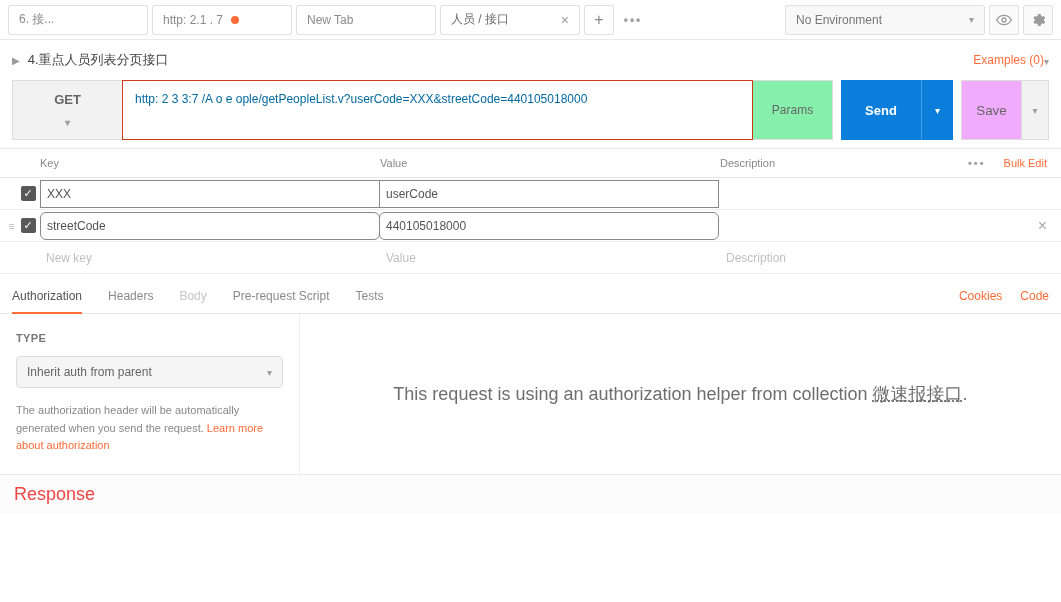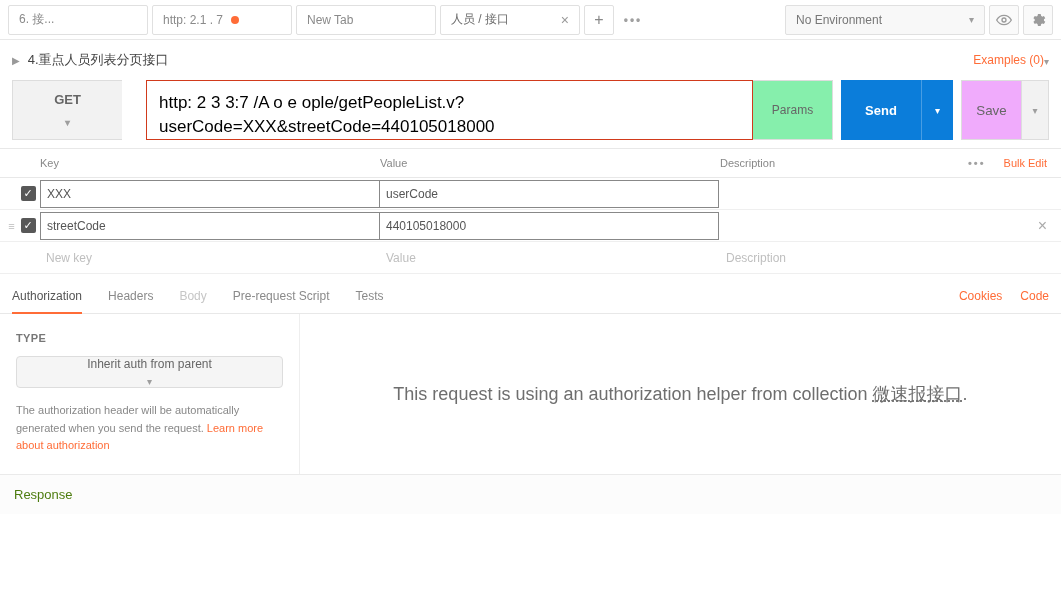--- a/index.html
+++ b/index.html
@@ -20,21 +20,21 @@
   .icon-btn { width: 30px; height: 30px; border: 1px solid #e0e0e0; background: #fafafa; display:flex; align-items:center; justify-content:center; color:#9b9b9b; border-radius:2px; cursor:pointer; }
   .chev { font-size: 10px; color:#9e9e9e; }
 
   .req-title { display:flex; align-items:center; justify-content:space-between; height: 40px; padding: 0 12px; }
   .req-title-left { display:flex; align-items:center; gap:8px; color:#444; font-size:13px; }
   .req-title-left .tri { color:#999; font-size:10px; }
   .examples { color:#ff6c37; font-size:12px; display:flex; align-items:flex-end; cursor:pointer; }
 
   .req-row { display:flex; align-items:stretch; padding: 0 12px; gap:0; height:60px; }
   .method-btn { display:flex; align-items:center; justify-content:center; gap:10px; width:110px; background:#f2f2f2; border:1px solid #ddd; color:#666; font-weight:bold; font-size:13px; cursor:pointer; border-right:none;flex-direction:column; }
-  .url-input { flex:1; border:1px solid #d13a1b; border-right:1px solid #d13a1b; padding:10px 12px; color:#000000; font-size:17px; line-height:1.4; overflow:hidden;margin-left:24px; }
+  .url-input { flex:1; border:1px solid #d13a1b; border-right:1px solid #d13a1b; padding:10px 12px; color:#0369a1; font-size:12px; line-height:1.4; overflow:hidden; }
   .params-btn { width:80px; border:1px solid #ddd; background:#86efac; color:#666; display:flex; align-items:center; justify-content:center; border-left:none; }
   .send-btn { background:#0b7dda; color:#fff; border:none; width:80px; font-weight:bold; font-size:13px; cursor:pointer; }
   .send-caret { background:#0b7dda; color:#fff; width:32px; border:none; border-left:1px solid rgba(255,255,255,0.25); cursor:pointer; display:flex; align-items:center; justify-content:center; }
   .gap8 { width:8px; }
   .save-btn { width:60px; background:#f0abfc; border:1px solid #ddd; color:#666; font-weight:normal; cursor:pointer; border-right:none; }
   .save-caret { width:28px; background:#f2f2f2; border:1px solid #ddd; color:#888; cursor:pointer; display:flex; align-items:center; justify-content:center; }
 
   .params-table { margin-top: 8px; }
   .pt-header { display:flex; align-items:center; height:30px; border-top:1px solid #e8e8e8; border-bottom:1px solid #e8e8e8; color:#888; font-size:11px; padding-left: 40px; }
   .col-key { width: 340px; }
@@ -44,41 +44,41 @@
   .bulk-edit { color:#ff6c37; cursor:pointer; }
   .dots { letter-spacing:2px; font-weight:bold;}
 
   .pt-row { display:flex; align-items:center; height:32px; border-bottom:1px solid #efefef; padding-left:6px; }
   .drag-handle { width:10px; color:#bbb; font-size:11px; letter-spacing:-1px; text-align:center;}
   .checkbox { width:24px; display:flex; align-items:center; justify-content:center; }
   .checkbox .cb { width:15px; height:15px; background:#585858; border-radius:2px; display:flex; align-items:center; justify-content:center; color:#fff; font-size:11px; }
   .cell { padding: 0 6px; color:#555; font-size:12px; }
   .cell input { border:none; outline:none; width:100%; font-size:12px; color:#555; background:transparent; }
   .boxed .col-key, .boxed .col-value { border:1px solid #888; height:28px; display:flex; align-items:center; margin-right:-1px; }
-  .row2 .col-key, .row2 .col-value { border-color:#888; }
+  .row2 .col-key, .row2 .col-value { border-color:#888;border-radius:6px; }
   .row-close { margin-left:auto; margin-right:14px; color:#aaa; font-size:16px; cursor:pointer; }
   .pt-row.new .cell { color:#bfbfbf; }
 
   .subtabs { display:flex; align-items:center; height:36px; border-bottom:1px solid #e8e8e8; padding: 0 12px; gap:26px; color:#8a8a8a; font-size:12px; margin-top:4px;}
   .subtab { cursor:pointer; position:relative; height:100%; display:flex; align-items:center; }
   .subtab.active { color:#555; }
   .subtab.active::after { content:""; position:absolute; left:0; right:0; bottom:-1px; height:2px; background:#ff6c37; }
   .subtab.disabled { color:#c6c6c6; }
   .subtabs-right { margin-left:auto; display:flex; gap:18px; color:#ff6c37; }
 
   .auth-body { display:flex; min-height:160px; }
   .auth-left { width:300px; border-right:1px solid #eee; padding:18px 16px; font-size:12px; color:#666; }
   .auth-left .type-label { font-weight:bold; color:#777; margin-bottom:12px; font-size:11px; letter-spacing:0.4px; }
-  .type-select { display:flex; align-items:center; justify-content:space-between; height:32px; border:1px solid #ddd; background:#f5f5f5; padding:0 10px; color:#666; border-radius:4px; cursor:pointer;flex-direction:column; }
+  .type-select { display:flex; align-items:center; justify-content:space-between; height:32px; border:1px solid #ddd; background:#f5f5f5; padding:0 10px; color:#666; border-radius:4px; cursor:pointer; }
   .auth-note { margin-top:14px; line-height:1.6; color:#888; font-size:11px; }
   .auth-note .link { color:#ff6c37; cursor:pointer; }
   .auth-right { flex:1; display:flex; align-items:center; justify-content:center; padding:20px; color:#6e6e6e; font-size:18px; }
   .auth-right .u { text-decoration: underline dotted; }
 
-  .response-bar { height:40px; border-top:1px solid #eaeaea; padding:0 14px; display:flex; align-items:center; color:#4d7c0f; font-size:13px; background:#fcfcfc; }
+  .response-bar { height:40px; border-top:1px solid #eaeaea; padding:0 14px; display:flex; align-items:center; color:#ef4444; font-size:18px; background:#fcfcfc; }
 </style>
 </head>
 <body>
 
 <div class="topbar">
   <div class="tabs-wrap">
     <div class="tab">
         <span class="tab-text">6.           接...</span>
       </div>
     <div class="tab">

